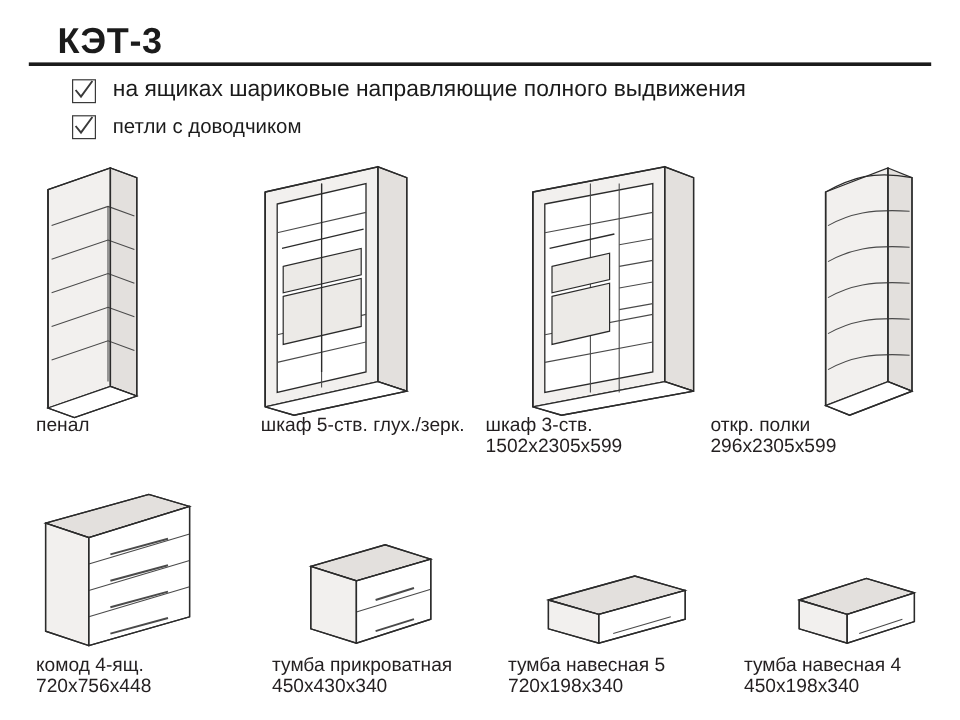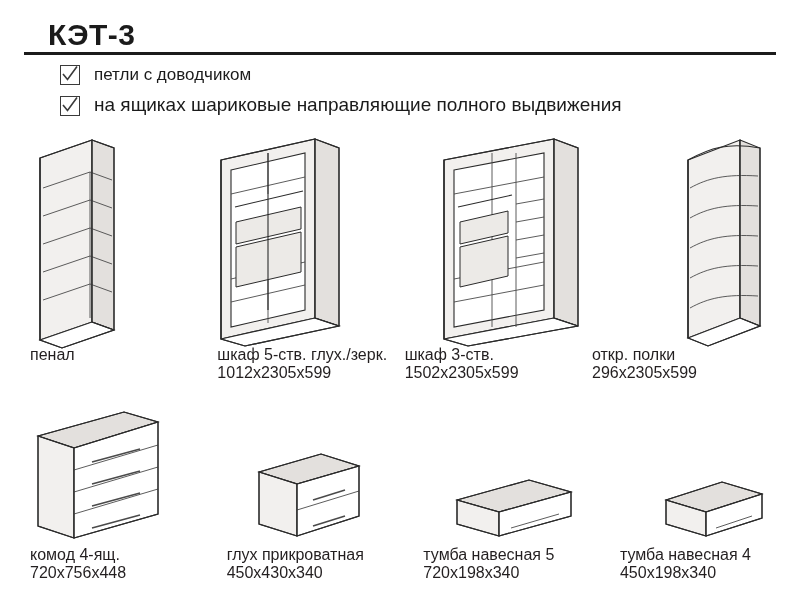--- a/index.html
+++ b/index.html
@@ -102,35 +102,35 @@
 </style>
 </head>
 <body>
 
 <div class="page">
 
   <h1 class="title">КЭТ-3</h1>
   <div class="title-rule"></div>
 
   <div class="features">
+    <div class="feature big">
+      <span class="checkbox">
+        <svg width="20" height="20" viewBox="0 0 20 20">
+            <path d="M3 10 L7.5 15.5 L17 2.5" stroke="#3a3a3a" stroke-width="1.6" fill="none"></path>
+          </svg>
+      </span>
+      <span class="feature-label">на ящиках шариковые направляющие полного выдвижения</span>
+    </div>
     <div class="feature">
       <span class="checkbox">
         <svg width="20" height="20" viewBox="0 0 20 20">
             <path d="M3 10 L7.5 15.5 L17 2.5" stroke="#3a3a3a" stroke-width="1.6" fill="none"></path>
           </svg>
       </span>
       <span class="feature-label">петли с доводчиком</span>
-    </div>
-    <div class="feature big">
-      <span class="checkbox">
-        <svg width="20" height="20" viewBox="0 0 20 20">
-            <path d="M3 10 L7.5 15.5 L17 2.5" stroke="#3a3a3a" stroke-width="1.6" fill="none"></path>
-          </svg>
-      </span>
-      <span class="feature-label">на ящиках шариковые направляющие полного выдвижения</span>
     </div>
   </div>
 
   <div class="row" id="row-top">
 
     <div class="item">
       <svg class="art" width="95" height="210" viewBox="0 0 95 210">
         <polygon class="fill-light" points="10,22 62,4 62,186 10,204"></polygon>
         <polygon class="fill-mid" points="62,4 84,12 84,194 62,186"></polygon>
         <polygon class="fill-white" points="10,204 62,186 84,194 32,212"></polygon>
@@ -219,21 +219,20 @@
       </svg>
     </div>
   </div>
 
   <div class="captions-row">
     <div class="cap-cell">
       <div>пенал</div>
     </div>
     <div class="cap-cell">
       <div>шкаф 5-ств. глух./зерк.</div>
-      <div class="dims">1012x2305x599</div>
     </div>
     <div class="cap-cell">
       <div>шкаф 3-ств.</div>
       <div class="dims">1502x2305x599</div>
     </div>
     <div class="cap-cell">
       <div>откр. полки</div>
       <div class="dims">296x2305x599</div>
     </div>
   </div>
@@ -300,21 +299,21 @@
       </svg>
     </div>
   </div>
 
   <div class="captions-row">
     <div class="cap-cell">
       <div>комод 4-ящ.</div>
       <div class="dims">720x756x448</div>
     </div>
     <div class="cap-cell">
-      <div>глух прикроватная</div>
+      <div>тумба прикроватная</div>
       <div class="dims">450x430x340</div>
     </div>
     <div class="cap-cell">
       <div>тумба навесная 5</div>
       <div class="dims">720x198x340</div>
     </div>
     <div class="cap-cell narrow">
       <div>тумба навесная 4</div>
       <div class="dims">450x198x340</div>
     </div>

